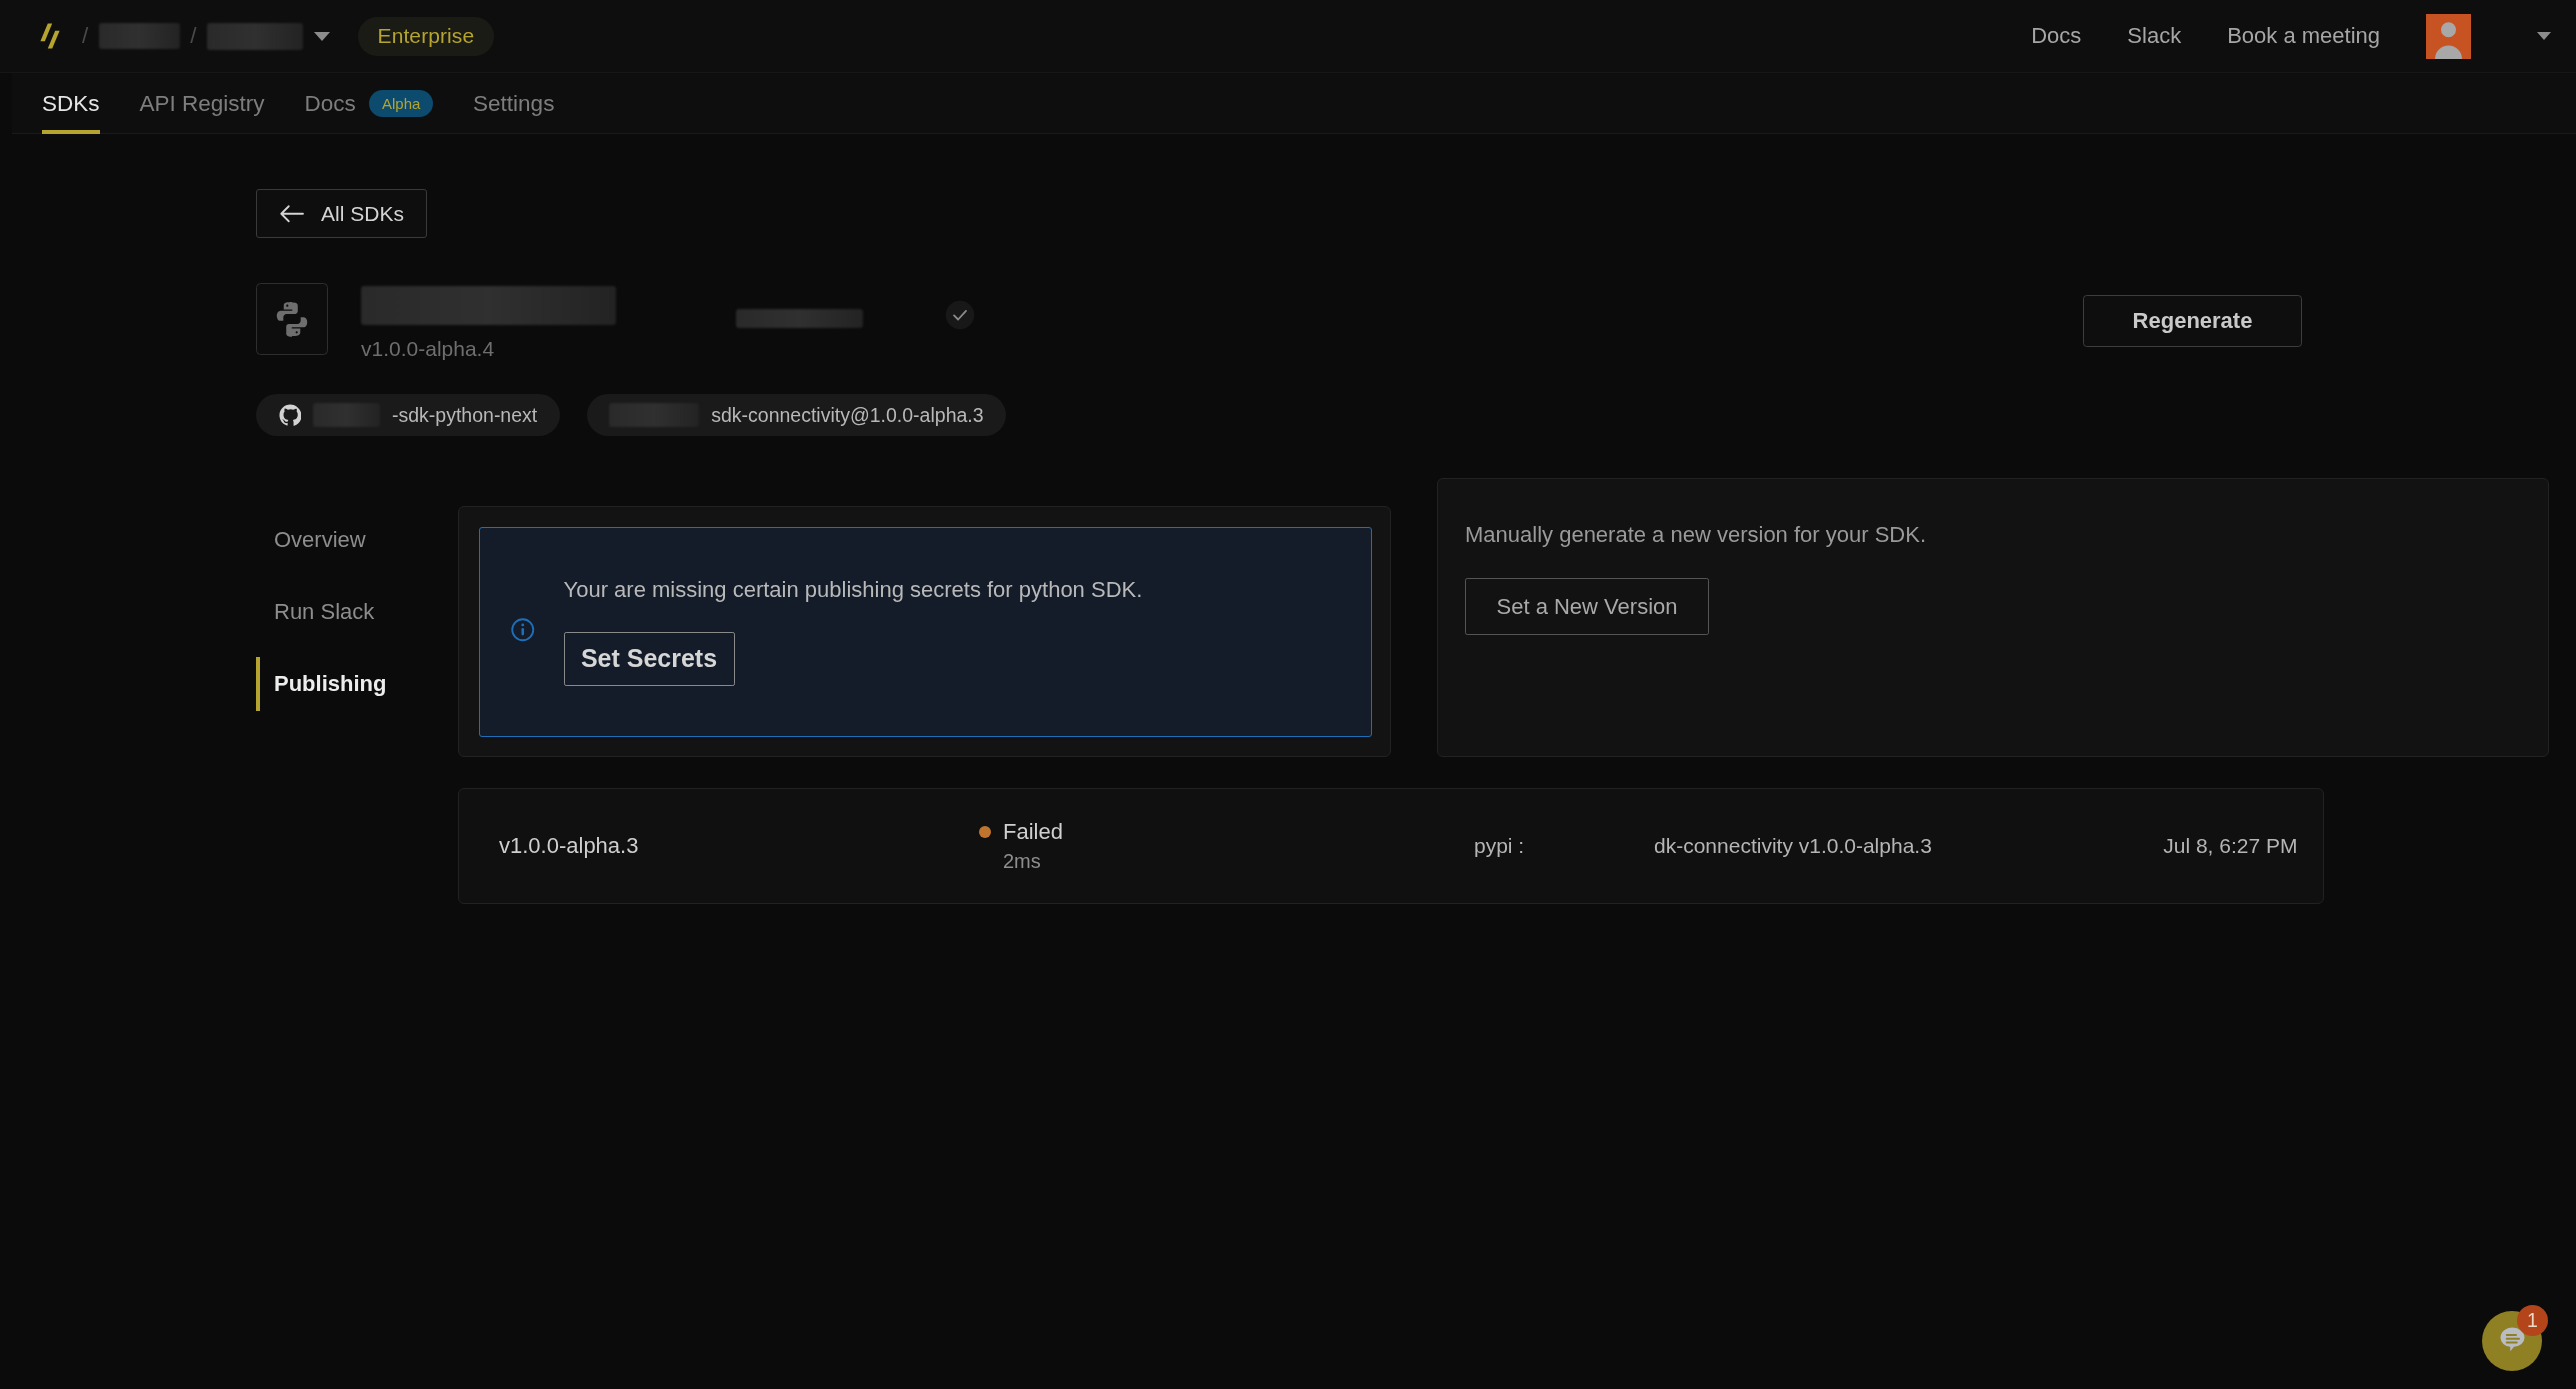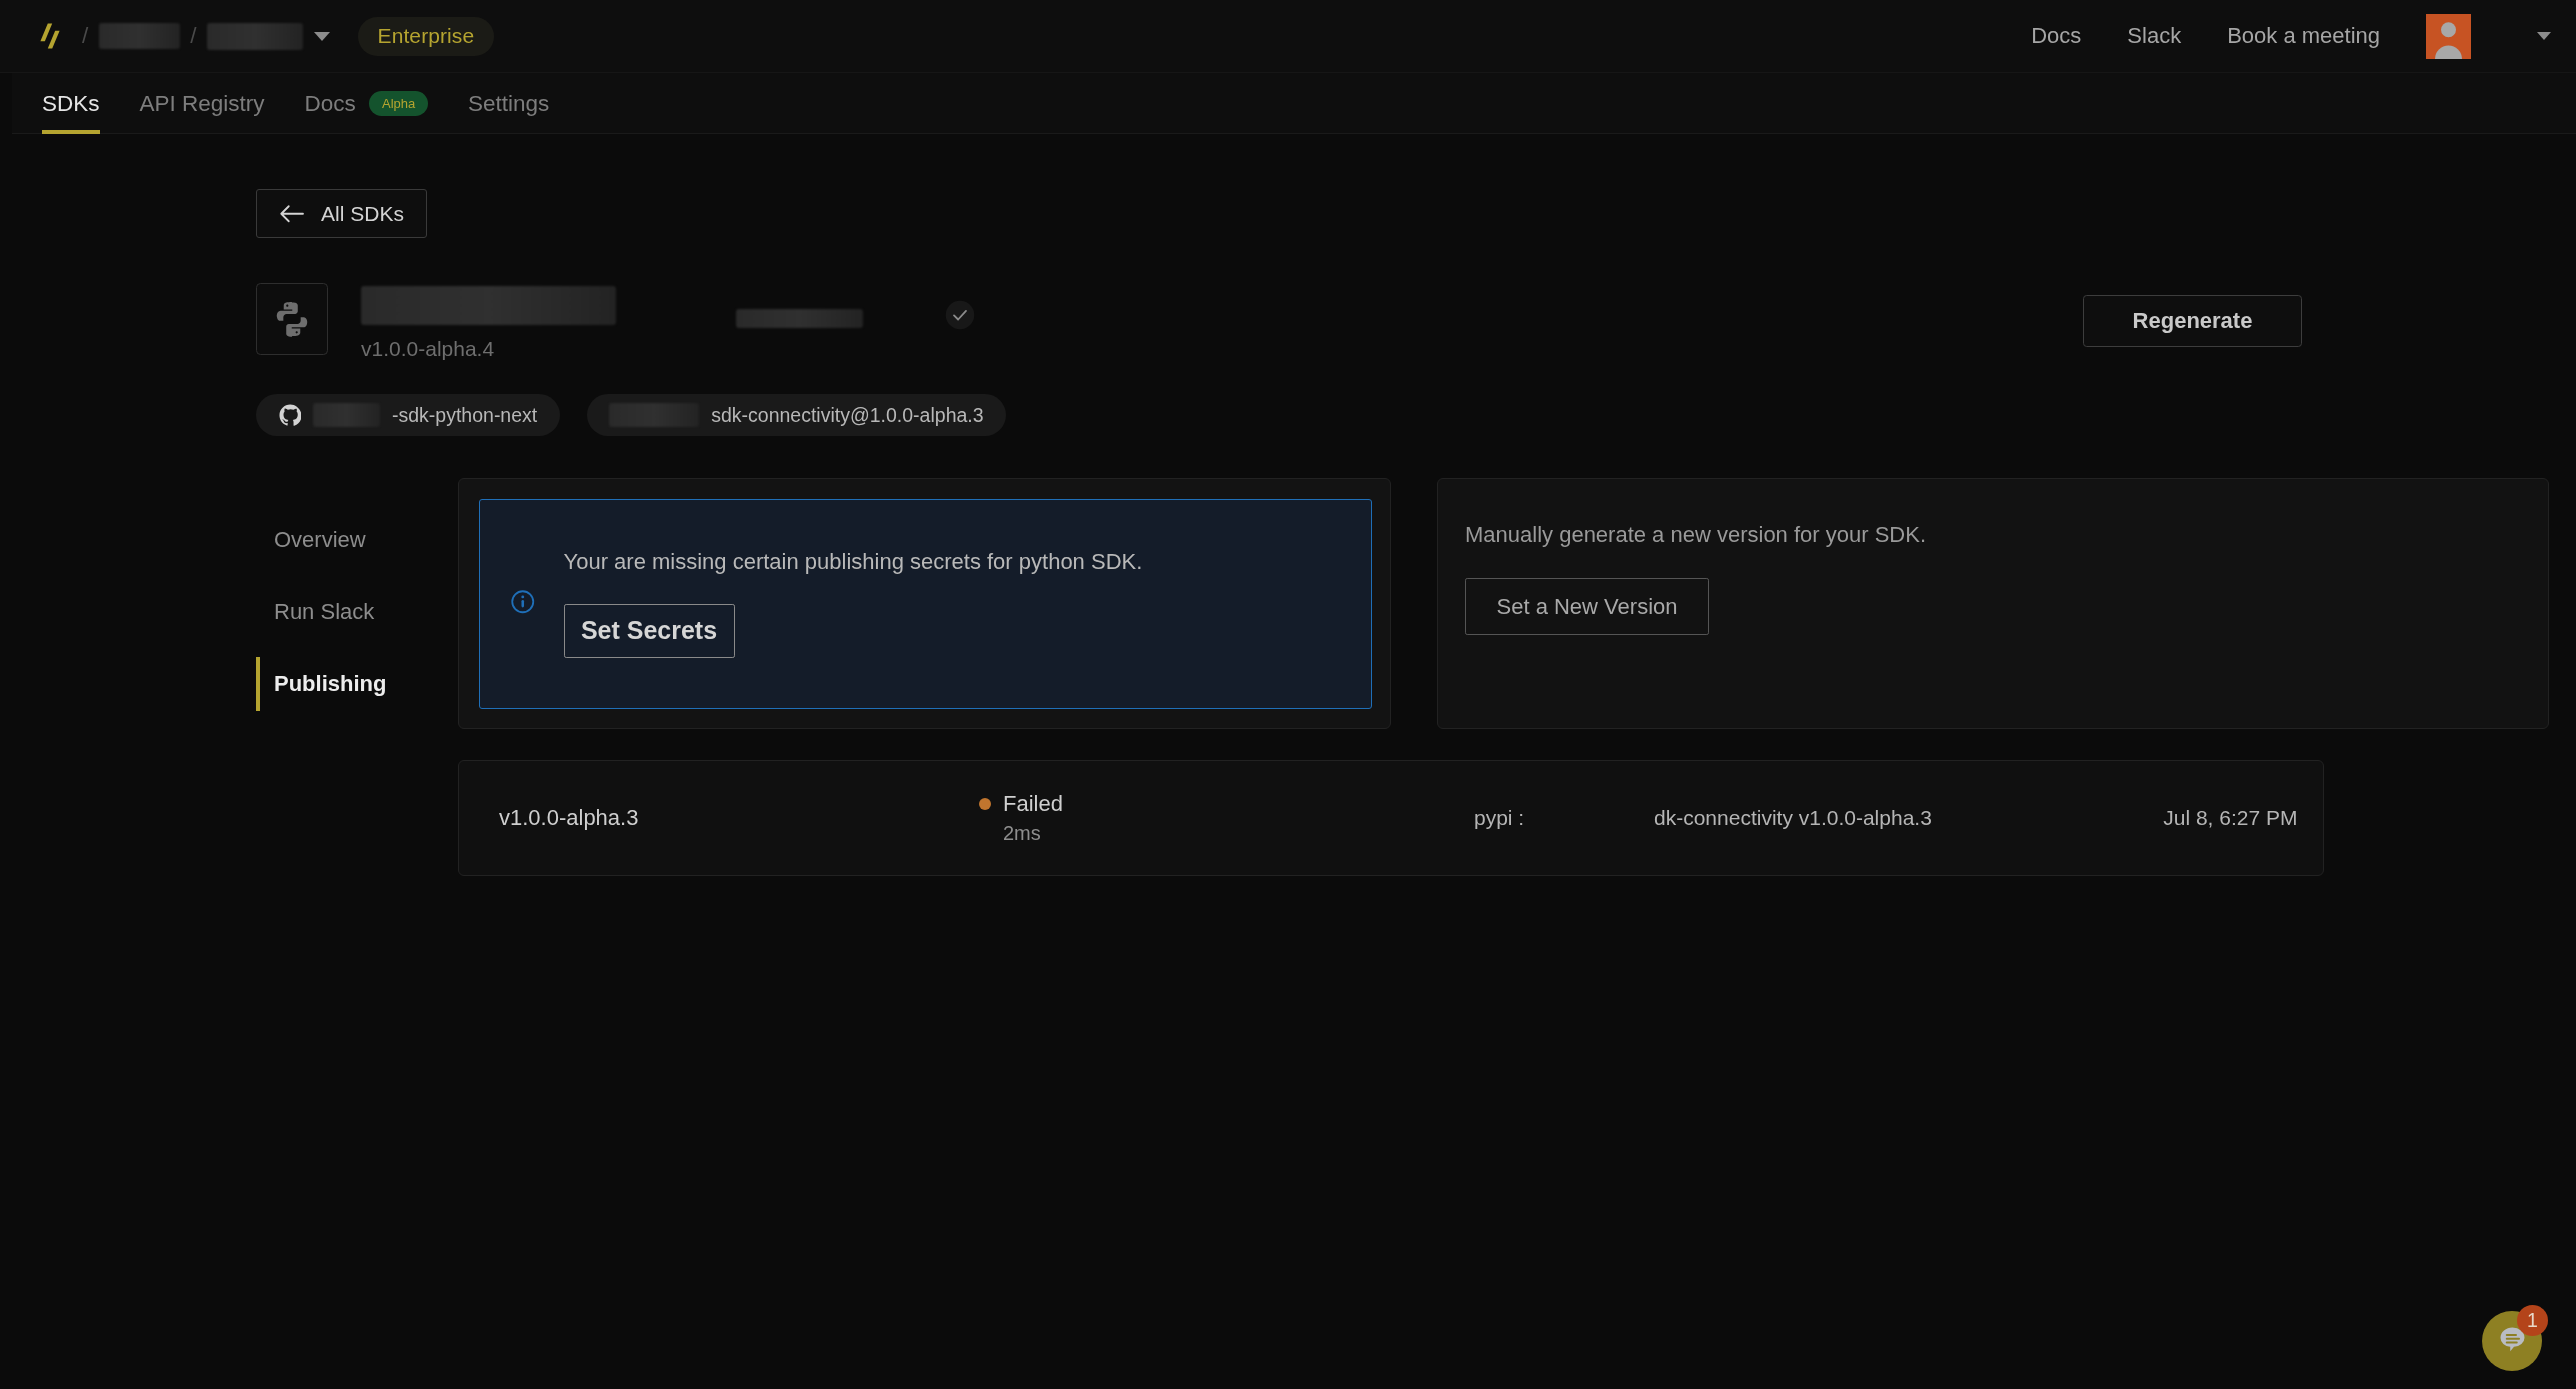--- a/index.html
+++ b/index.html
@@ -72,22 +72,22 @@
   .tab {
     font-size: 22.5px; color: #7d7d7d; position: relative;
     height: 61px; display: flex; align-items: center; gap: 13.5px;
   }
   .tab.active { color: #e6e6e6; }
   .tab.active::after {
     content: ''; position: absolute; left: 0; right: 0; bottom: 0;
     height: 3.7px; background: #b5a430;
   }
   .alpha-badge {
-    background: #14532d; color: #b5a430;
-    font-size: 13px; padding: 5.2px 12.7px; border-radius: 16.5px;
+    background: #0c4a6e; color: #b5a430;
+    font-size: 15px; padding: 5.2px 12.7px; border-radius: 16.5px;
   }
 
   
   .page { position: absolute; top: 135px; left: 0; width: 2272px; }
 
   .back-btn {
     margin: 54px 0 0 256px;
     width: 171px; height: 49px;
     border: 0.7px solid #3a3a3a; border-radius: 3px;
     background: #0e0e0e; color: #d4d4d4;
@@ -143,20 +143,21 @@
     width: 3.7px; background: #b5a430;
   }
 
   .panels { flex: 1; }
   .panel-row { display: flex; gap: 46px; }
 
   .alert-card {
     width: 933px; border: 0.7px solid #222; border-radius: 6px;
     background: #131313; padding: 19.5px 18px 19.5px 19.5px;
     position: relative;
+    margin-top: 28px;
   }
   .alert-inner {
     border: 1.5px solid #1f6fb8; border-radius: 3px;
     background: #141c29; min-height: 210px;
     display: flex; align-items: center; padding: 0 0 0 30px;
   }
   .info-icon { flex: 0 0 auto; }
   .alert-body { margin-left: 28.5px; }
   .alert-text { color: #b9b9b9; font-size: 22px; }
   .set-secrets-btn {

